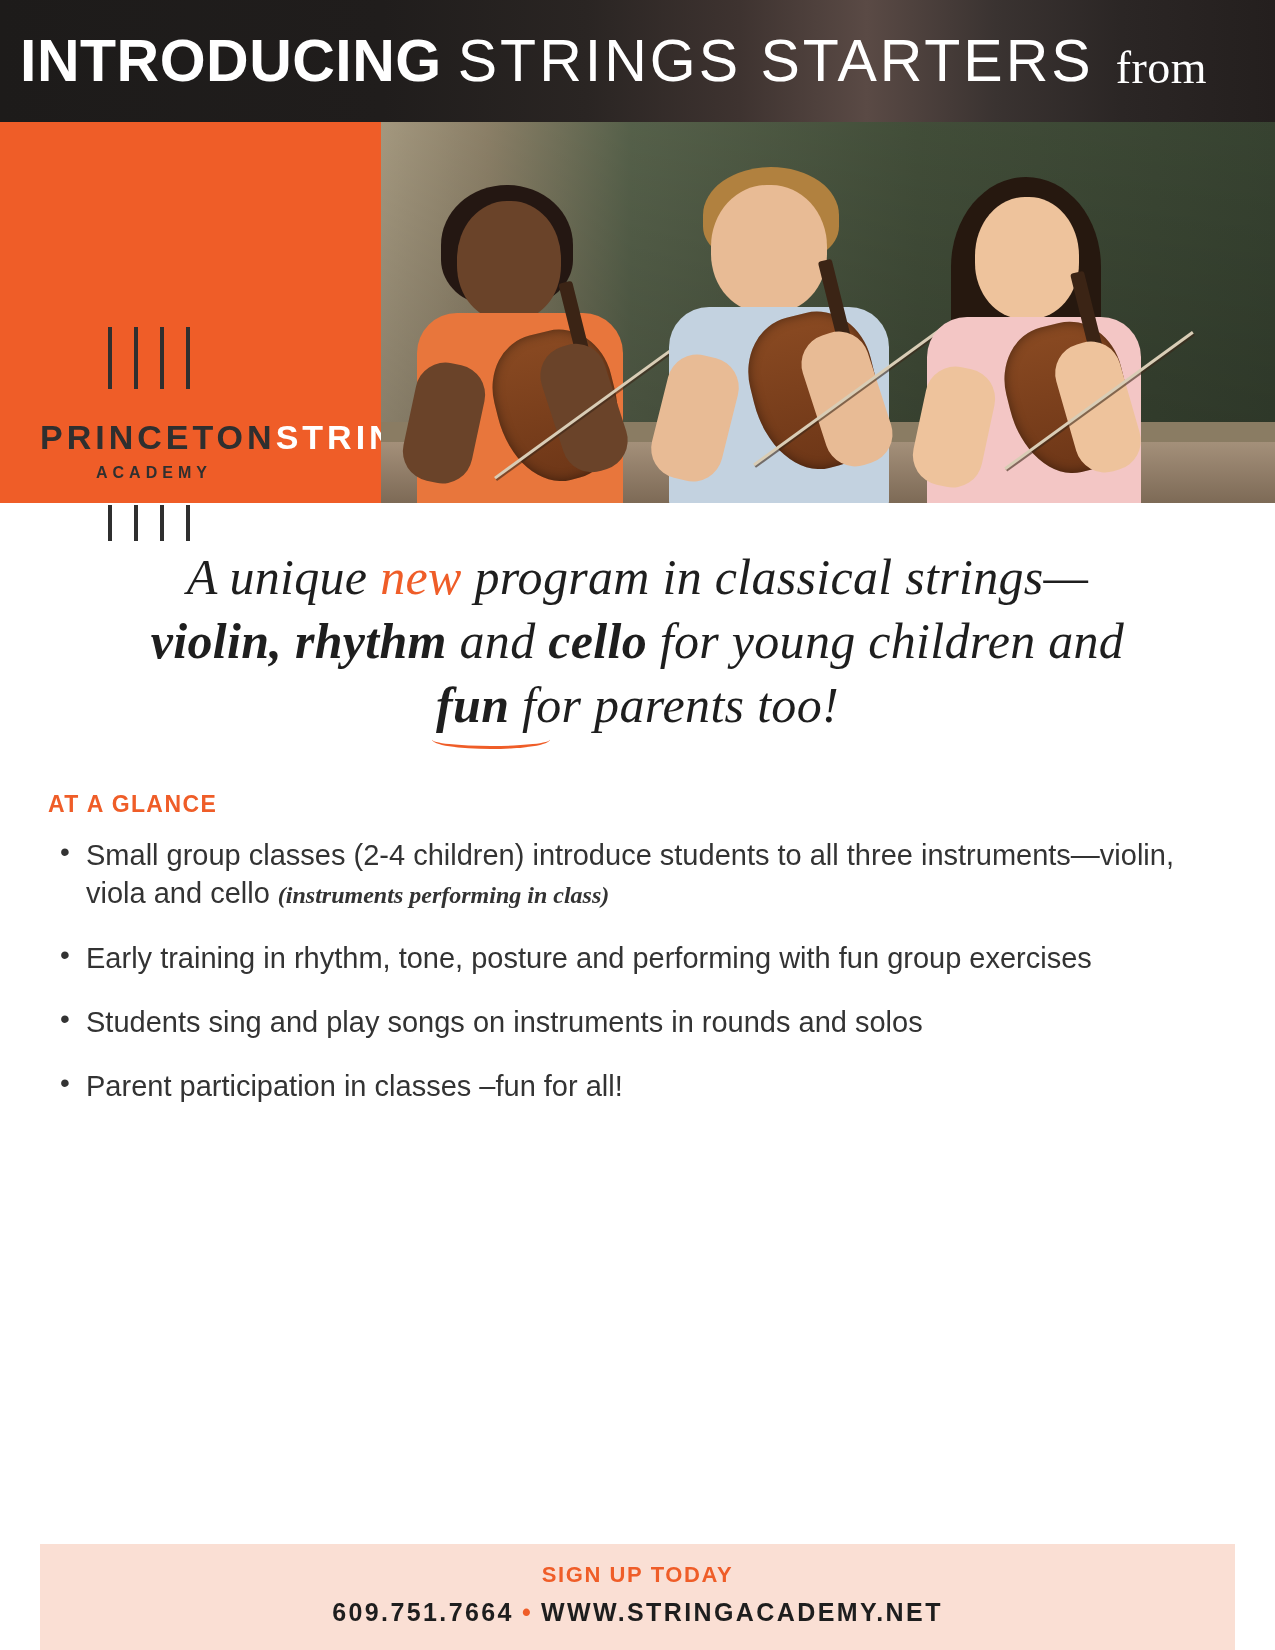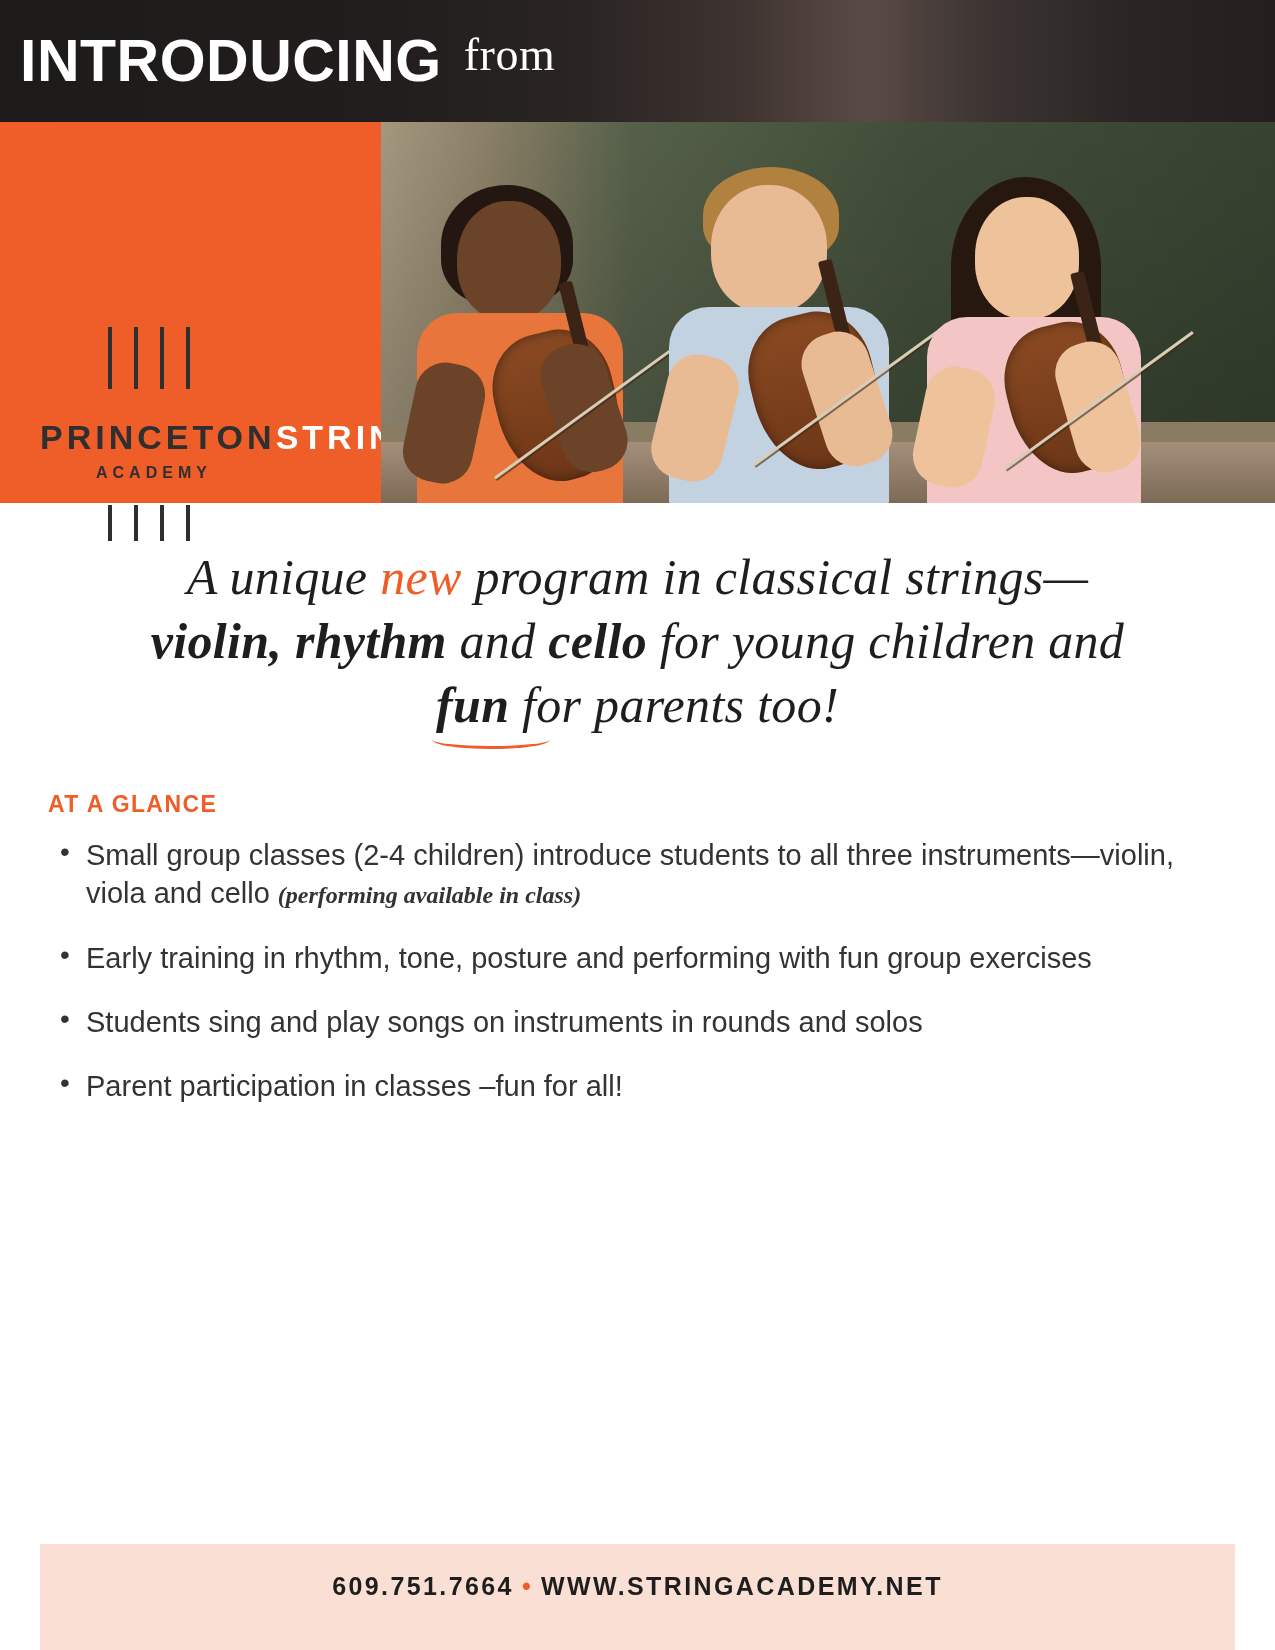--- a/index.html
+++ b/index.html
@@ -33,21 +33,21 @@
     display: flex;
     align-items: center;
     overflow: hidden;
   }
   .header-title {
     white-space: nowrap;
     margin-left: 20px;
     color: #ffffff;
     line-height: 1;
     display: flex;
-    align-items: flex-start;
+    align-items: flex-end;
   }
   .ht-bold {
     font-size: 59px;
     font-weight: bold;
     letter-spacing: 0.5px;
   }
   .ht-light {
     font-size: 59px;
     font-weight: normal;
     letter-spacing: 3px;
@@ -297,20 +297,21 @@
     letter-spacing: 2.4px;
   }
   .footer .contact .dot { color: #ef5d28; margin: 0 8px; }
 </style>
 </head>
 <body>
 
 <div class="header-band">
   <div class="header-title">
     <span class="ht-bold">INTRODUCING</span>
+    <span class="ht-light">STRINGS STARTERS</span>
     <span class="ht-italic">from</span>
   </div>
 </div>
 
 <div class="hero">
 
   <div class="logo-panel">
     <div class="tick-row top">
       <div class="tick"></div>
         <div class="tick"></div>
@@ -372,30 +373,31 @@
 <div class="tagline">
   <span>A unique </span><span class="accent">new</span><span> program in classical strings—</span><br>
   <b>violin, rhythm</b><span> and </span><b>cello</b><span> for young children and</span><br>
   <span class="fun-wrap"><b>fun</b><span class="swoosh"></span></span><span> for parents too!</span>
 </div>
 
 <div class="glance-head">AT A GLANCE</div>
 
 <ul class="bullets">
   <li>
-    <span>Small group classes (2-4 children) introduce students to all three instruments—violin, viola and cello </span><span class="note">(performing available in class)</span>
+    <span>Small group classes (2-4 children) introduce students to all three instruments—violin, viola and cello </span><span class="note">(instruments performing in class)</span>
   </li>
   <li>
     <span>Early training in rhythm, tone, posture and performing with fun group exercises</span>
   </li>
   <li>
     <span>Students sing and play songs on instruments in rounds and solos</span>
   </li>
   <li>
     <span>Parent participation in classes –fun for all!</span>
   </li>
 </ul>
 
 <div class="footer">
+  <div class="signup">SIGN UP TODAY</div>
   <div class="contact">
     <span>609.751.7664</span><span class="dot">•</span><span>WWW.STRINGACADEMY.NET</span>
   </div>
 </div>
 
 </body></html>

